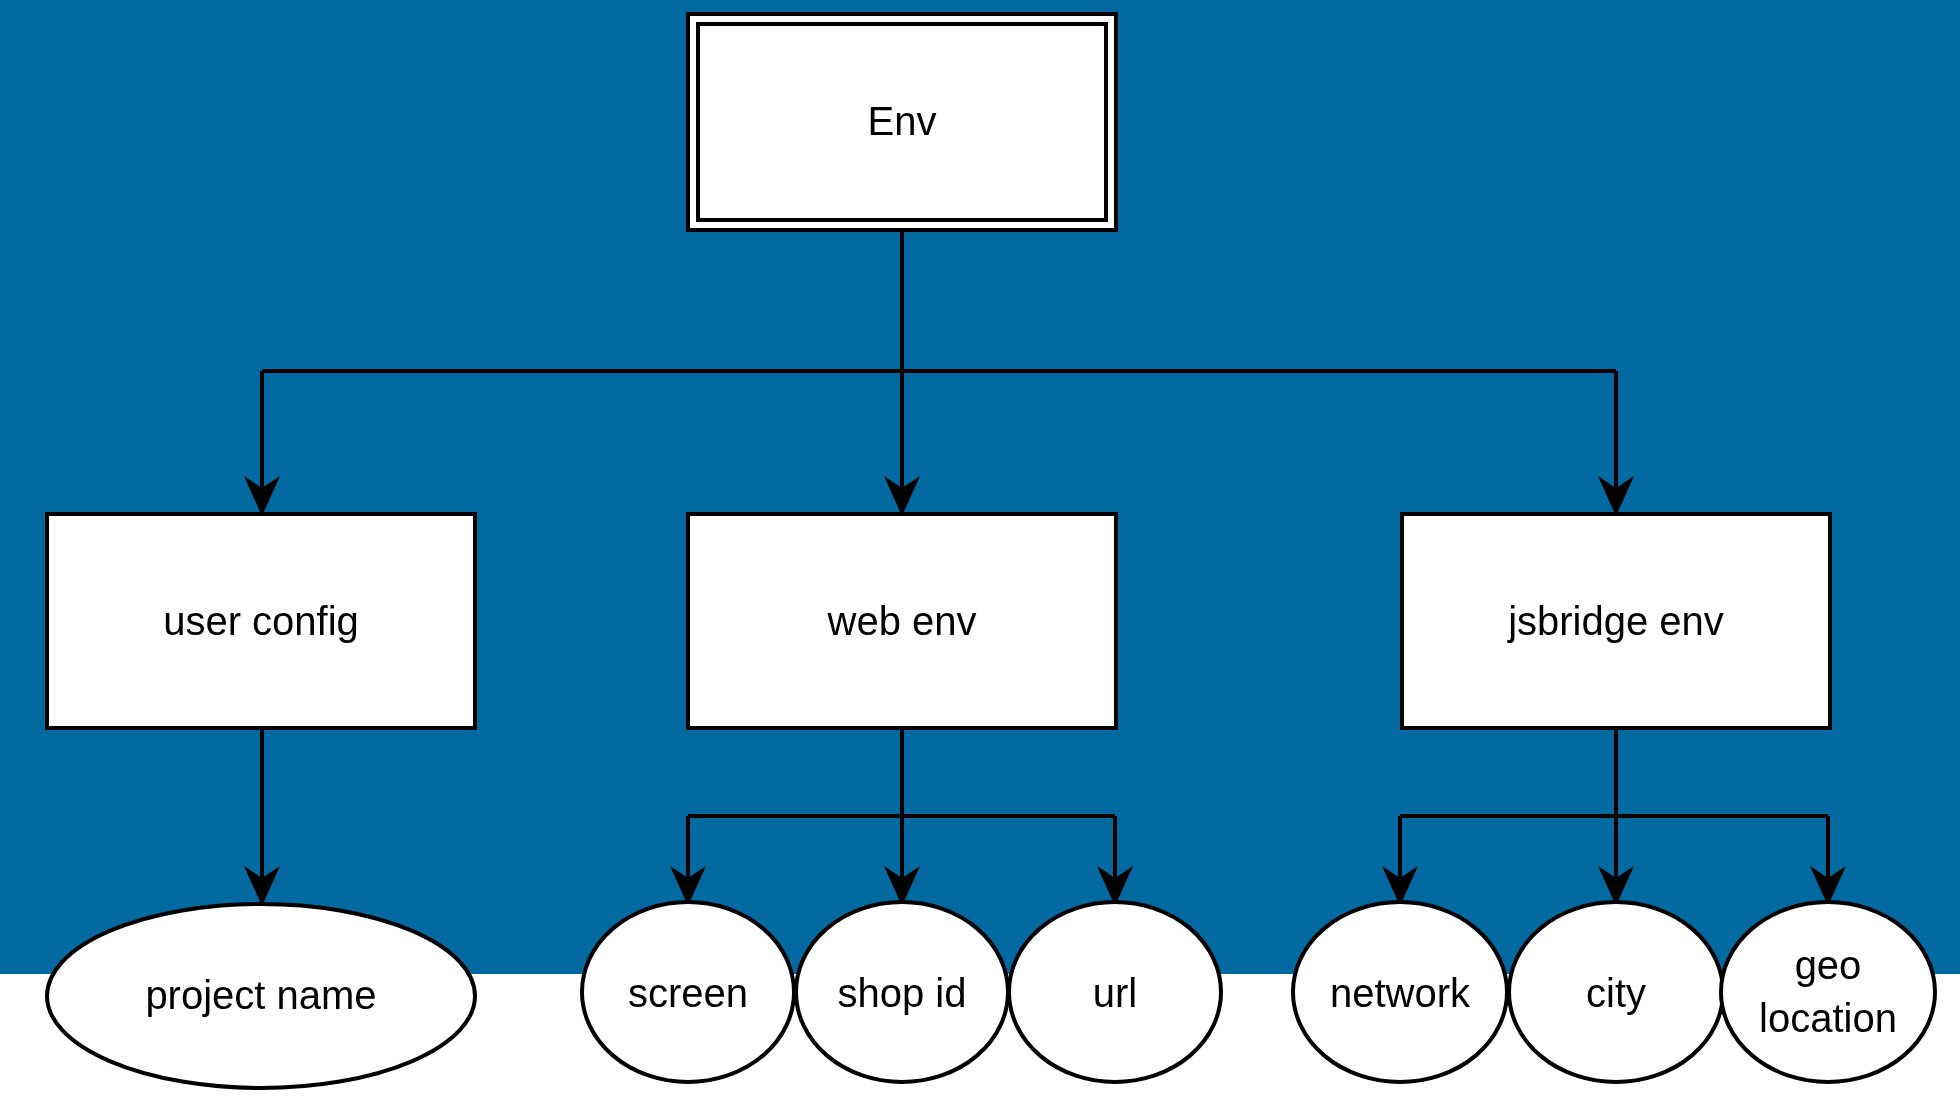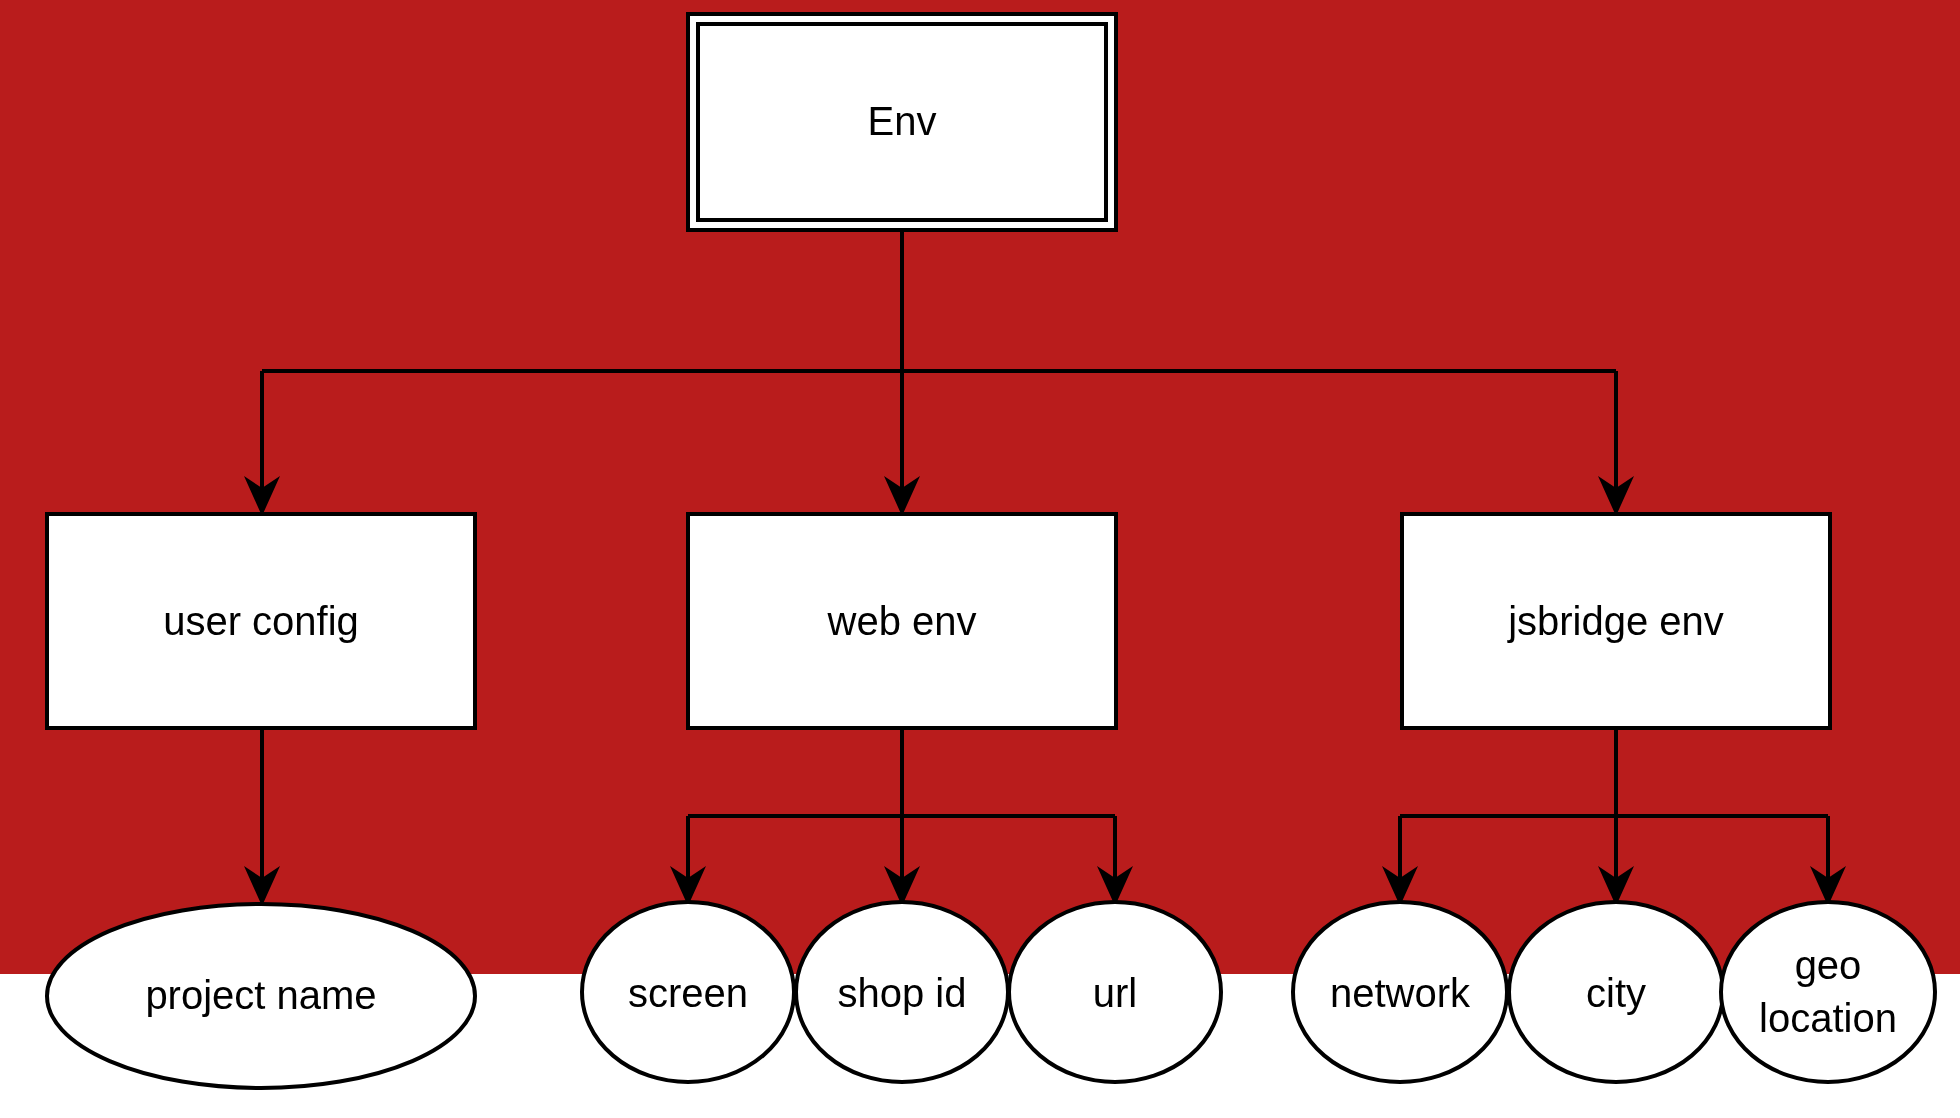--- a/index.html
+++ b/index.html
@@ -10,21 +10,21 @@
   body {
     width: 1960px;
     height: 1118px;
     font-family: "Liberation Sans", sans-serif;
     overflow: hidden;
   }
   #diagram-root {
     position: relative;
     width: 1960px;
     height: 974px;
-    background: #b91c1c;
+    background: #0369a1;
   }
   svg#flowchart {
     display: block;
     width: 1960px;
     height: 1118px;
   }
   .node-shape {
     fill: #ffffff;
     stroke: #000000;
     stroke-width: 4;

